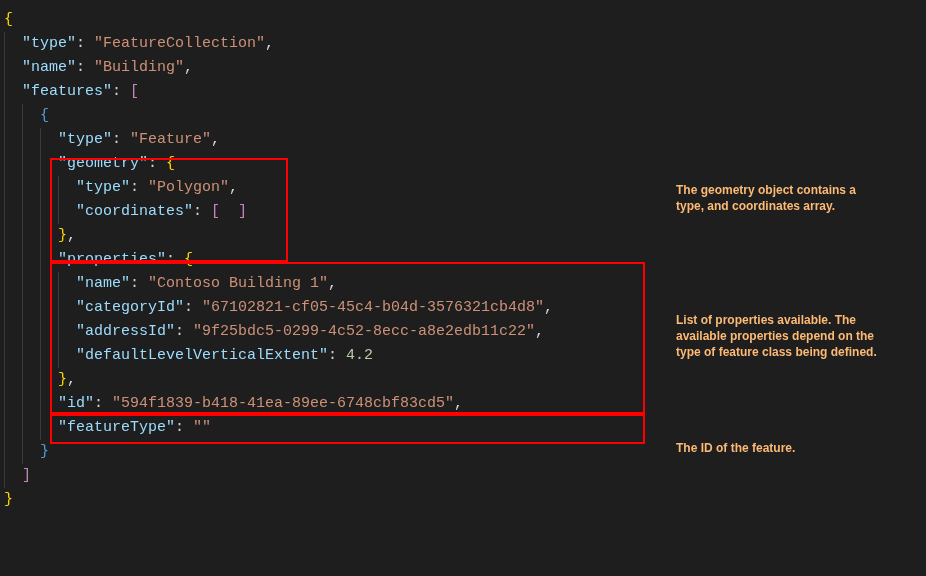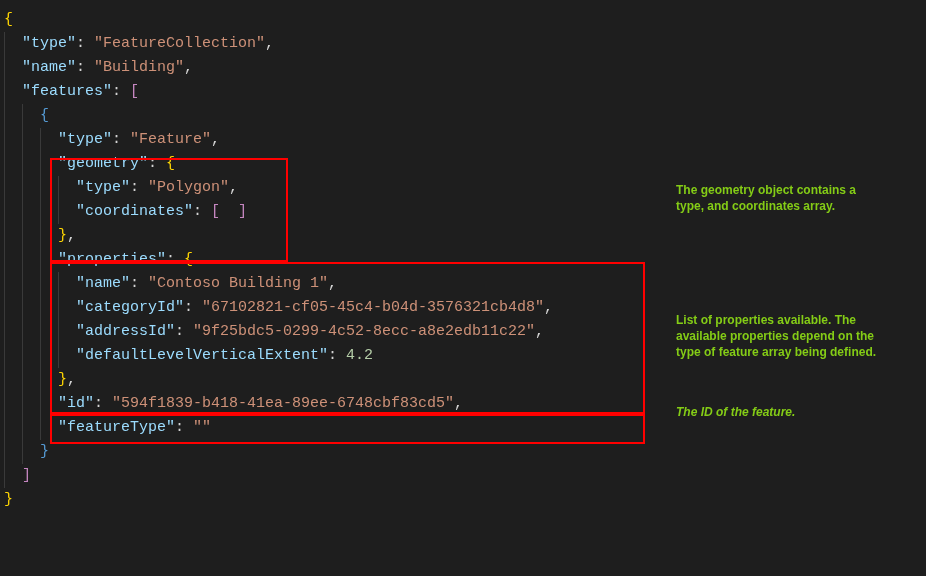--- a/index.html
+++ b/index.html
@@ -31,21 +31,21 @@
   }
   .tok-brace-yellow { color: #ffd602; }
   .tok-brace-purple { color: #c586c0; }
   .tok-brace-blue { color: #569cd6; }
   .tok-key { color: #9cdcfe; }
   .tok-string { color: #ce9178; }
   .tok-number { color: #b5cea8; }
   .tok-punc { color: #d4d4d4; }
   .annot {
     position: absolute;
-    color: #84cc16;
+    color: #fdba74;
     font-family: 'Segoe UI', Arial, sans-serif;
     font-size: 12px;
     font-weight: 600;
     line-height: 1.35;
     width: 210px;
   }
   .redbox {
     position: absolute;
     border: 2px solid #ff0000;
     pointer-events: none;
@@ -98,14 +98,14 @@
 
 <div class="line"><span class="tok-brace-yellow">}</span></div>
 
 </div>
 
 <div class="redbox" style="left:50px; top:158px; width:238px; height:104px;"></div>
 <div class="redbox" style="left:50px; top:262px; width:595px; height:152px;"></div>
 <div class="redbox" style="left:50px; top:414px; width:595px; height:30px;"></div>
 
 <div class="annot" style="left:676px; top:182px;">The geometry object contains a type, and coordinates array.</div>
-<div class="annot" style="left:676px; top:312px;">List of properties available. The available properties depend on the type of feature array being defined.</div>
-<div class="annot" style="left:676px; top:404px;font-style:italic;">The ID of the feature.</div>
+<div class="annot" style="left:676px; top:312px;">List of properties available. The available properties depend on the type of feature class being defined.</div>
+<div class="annot" style="left:676px; top:440px;">The ID of the feature.</div>
 
 </body></html>

